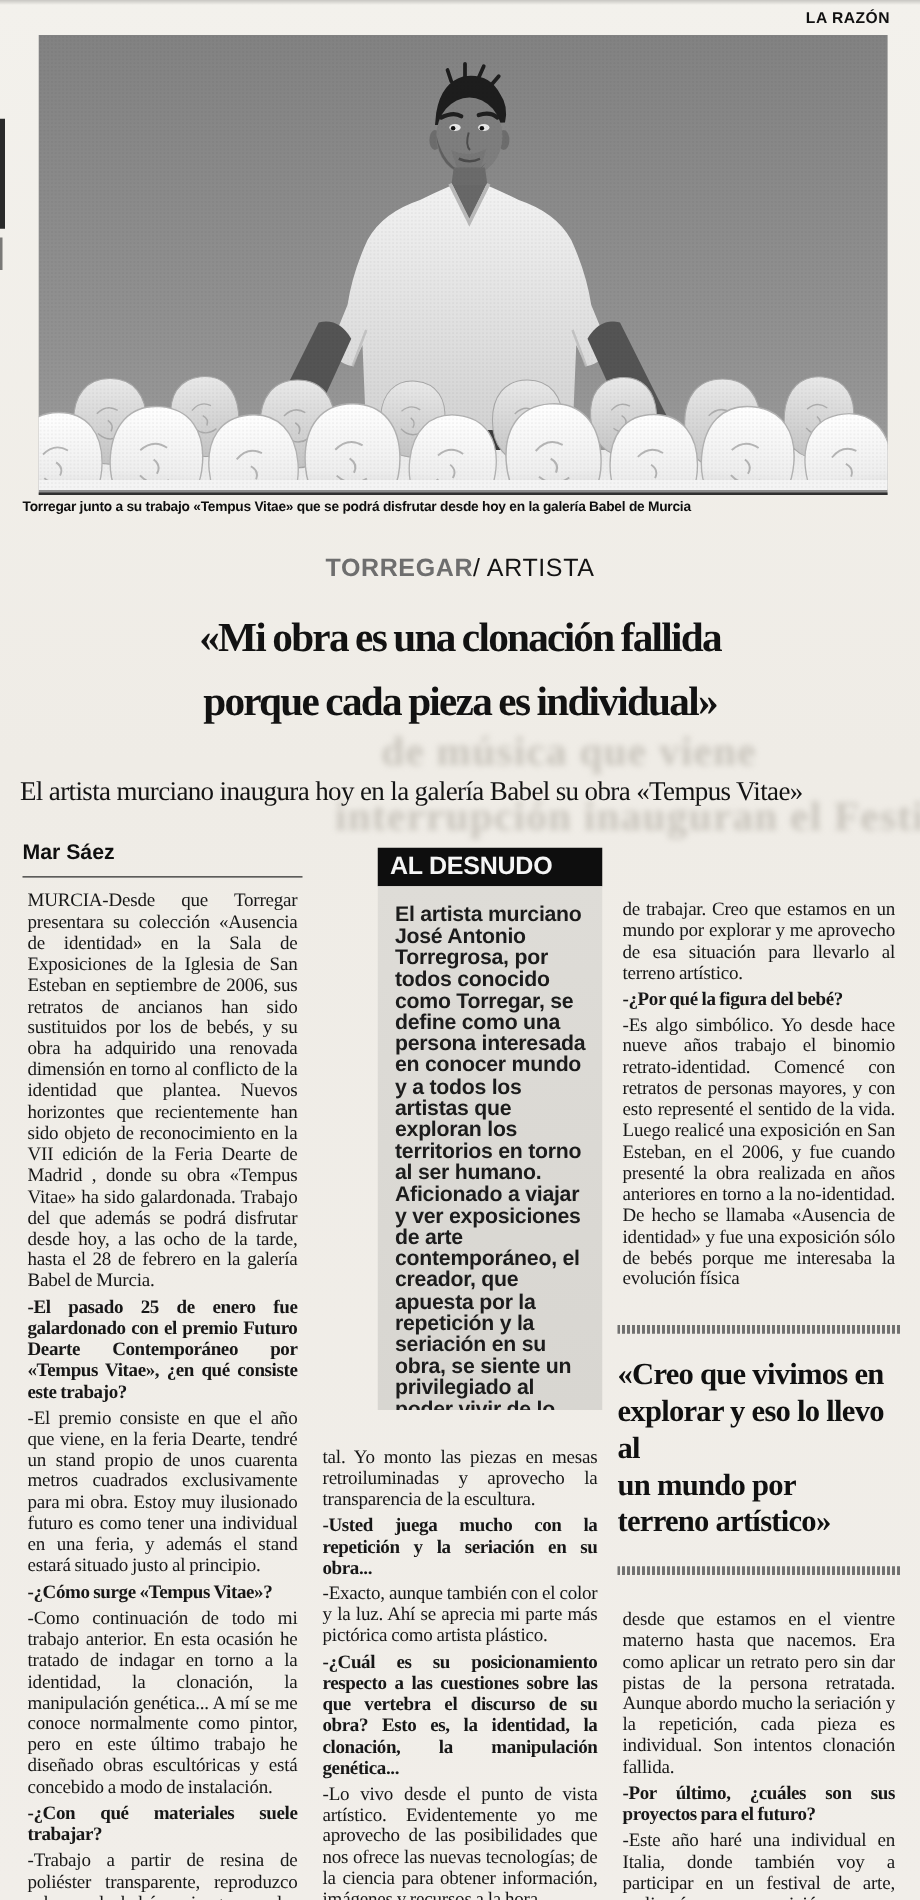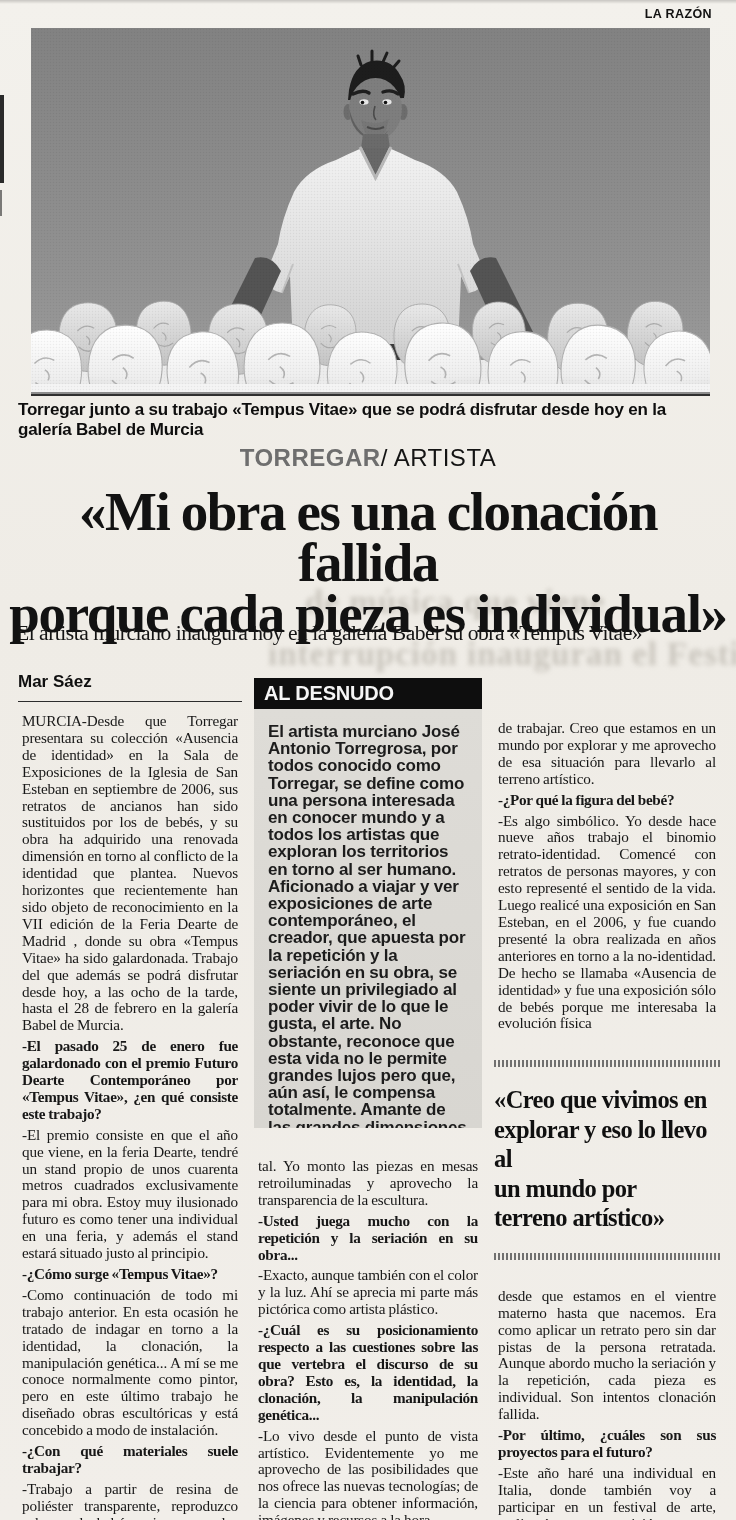--- a/index.html
+++ b/index.html
@@ -23,33 +23,33 @@
     font-size:12.5px;letter-spacing:.4px;color:#111;
   }
   .photo{
     position:absolute;left:31px;top:28px;width:679px;height:366px;
     background:#8d8d8d;border-bottom:2px solid #2f2f2f;
   }
   .photo svg{display:block;}
   .caption{
     position:absolute;left:18px;top:400px;width:704px;
     font-family:"Liberation Sans",sans-serif;font-weight:bold;
-    font-size:17px;letter-spacing:-0.2px;color:#0e0e0e;
+    font-size:11px;letter-spacing:-0.2px;color:#0e0e0e;
   }
   .kicker{
     position:absolute;left:0;top:444px;width:100%;
     text-align:center;font-family:"Liberation Sans",sans-serif;
-    font-size:24px;letter-spacing:.5px;
+    font-size:20px;letter-spacing:.5px;
   }
   .kicker .subject{font-weight:bold;color:#6e6e6e;}
   .kicker .role{font-weight:normal;color:#141414;}
   .headline{
     position:absolute;left:4px;top:486px;width:728px;
     text-align:center;font-weight:bold;
-    font-size:55px;line-height:51px;
+    font-size:33px;line-height:51px;
     letter-spacing:-1.4px;word-spacing:-1px;color:#121212;
   }
   .headline span{display:block;}
   .subhead{
     position:absolute;left:16px;top:621px;width:712px;
     font-size:21.6px;letter-spacing:-0.5px;color:#141414;
   }
   .ghost{
     position:absolute;font-weight:bold;color:#a9a49a;
     filter:blur(2.6px);opacity:.55;letter-spacing:1px;
@@ -68,21 +68,21 @@
     padding-bottom:9px;border-bottom:1.5px solid #2c2c2c;
     margin-bottom:11px;
   }
   .col p{
     margin:4px;text-align:justify;
     font-size:15.2px;line-height:16.9px;
     word-spacing:-0.5px;letter-spacing:-0.15px;color:#171717;
   }
   .col p.q{font-weight:bold;letter-spacing:-0.3px;}
   
-  .infobox{height:450px;overflow:hidden;margin-bottom:30px;}
+  .infobox{height:450px;overflow:hidden;margin-bottom:30px;margin-left:48px;}
   .infobox-bar{
     background:#0e0e0e;color:#f5f5f5;height:31px;line-height:31px;
     font-family:"Liberation Sans",sans-serif;font-weight:bold;
     font-size:20px;letter-spacing:-0.2px;padding-left:10px;
   }
   .infobox-body{
     background:linear-gradient(180deg,#dedcd7 0%,#d8d6d1 100%);
     padding:14px 12px 16px 14px;height:389px;
     font-family:"Liberation Sans",sans-serif;font-weight:bold;
     font-size:17px;line-height:17.2px;letter-spacing:-0.2px;

